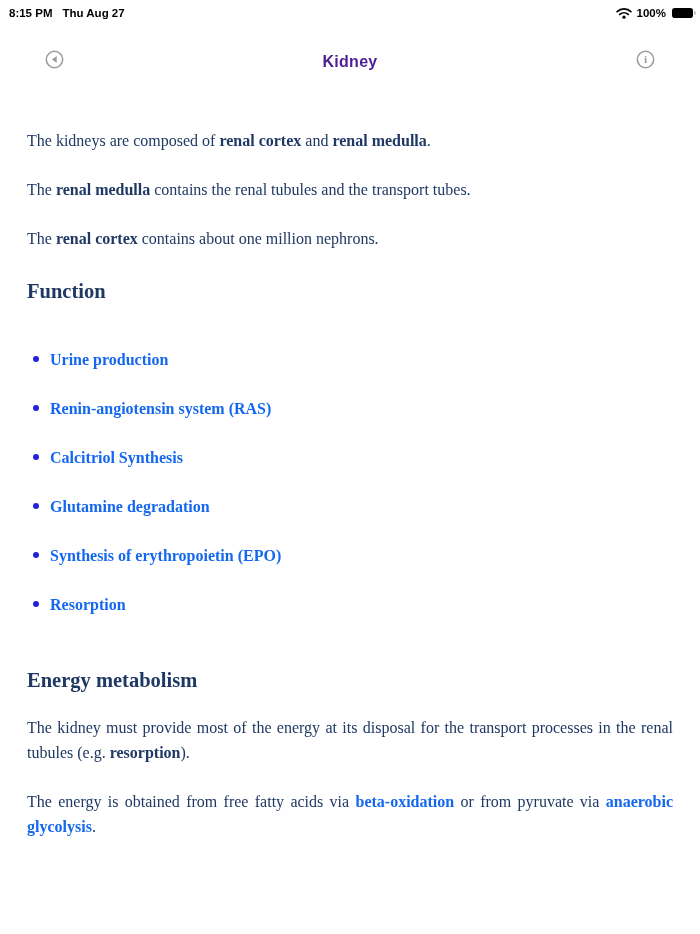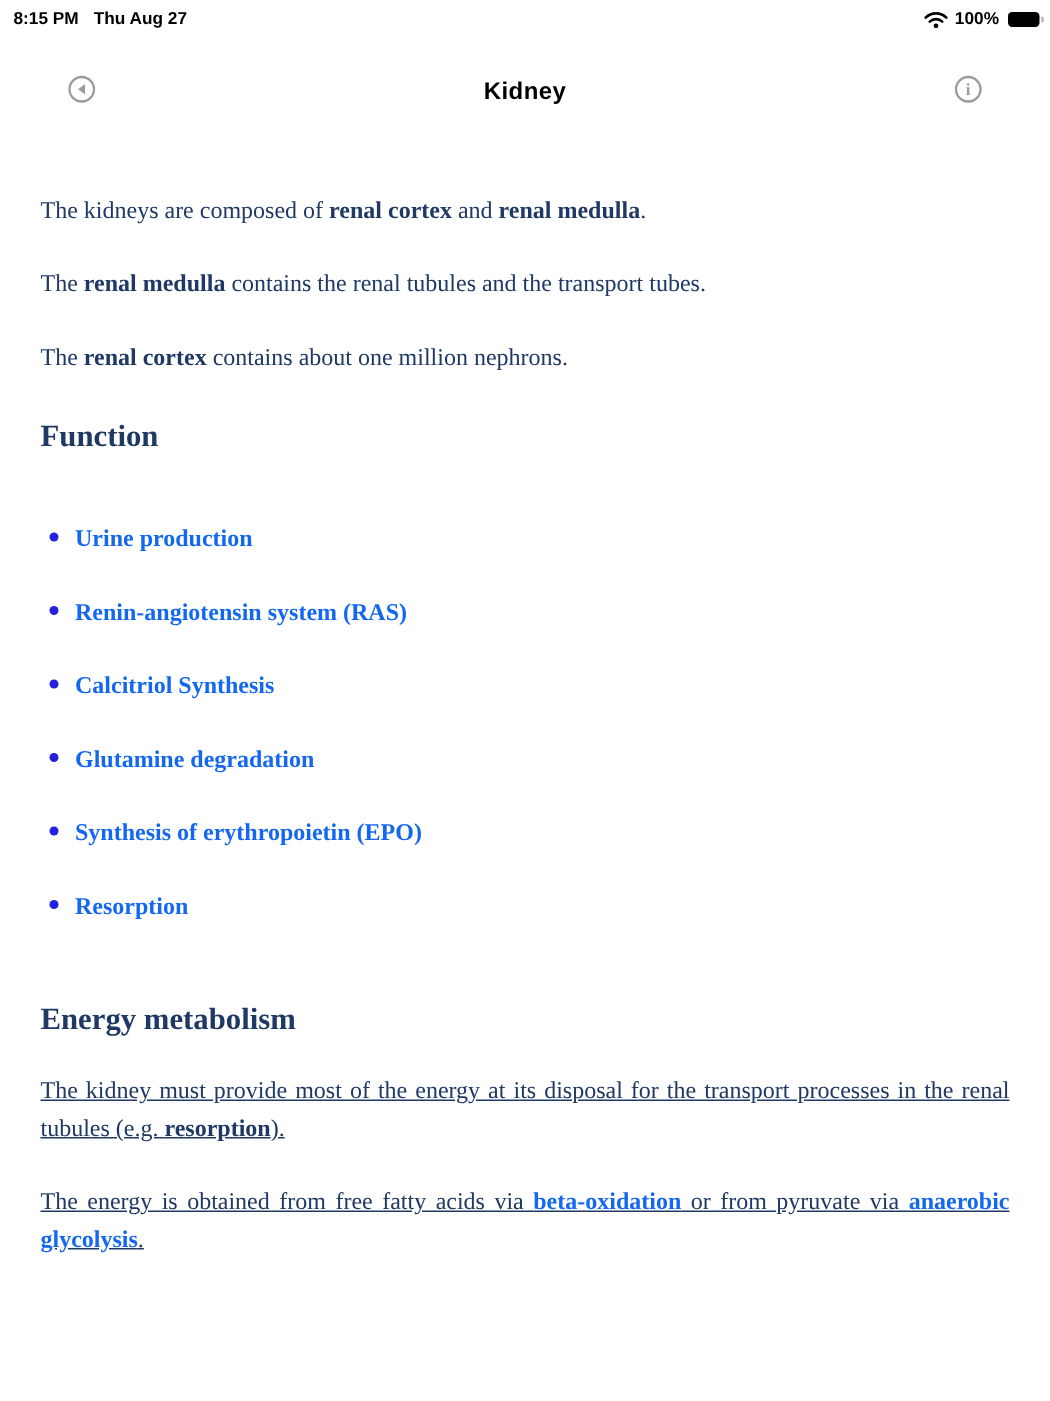--- a/index.html
+++ b/index.html
@@ -33,27 +33,27 @@
   
   .nav-bar{position:relative;height:58px;}
   .nav-btn{
     position:absolute;top:28px;width:19px;height:19px;padding:0;border:none;background:transparent;cursor:pointer;
   }
   .back-btn{left:45px;}
   .info-btn{right:45px;}
   .nav-title{
     position:absolute;left:0;right:0;top:31px;margin:0;text-align:center;
     font-family:"Liberation Sans", sans-serif;font-size:16px;font-weight:700;
-    letter-spacing:.3px;color:#000000;
+    letter-spacing:.3px;color:#4c1d95;
   }
   
   main{padding:0 27px 19px 27px;}
   p.body{font-size:16px;line-height:25px;margin:0 0 24px 0;}
   p.p-first{margin-top:48px;}
-  .justify{text-align:justify;text-decoration:underline;}
+  .justify{text-align:justify;}
   .b{font-weight:700;}
   .lnk{color:var(--link);font-weight:700;}
   h2.section-heading{
     font-size:20.5px;line-height:27px;font-weight:700;text-align:left;margin:0;
     color:var(--text);
   }
   #h-function{margin-top:27px;}
   #h-energy{margin-top:50px;}
   ul.fn-list{list-style:none;margin:42px 0 0 0;padding:0;}
   ul.fn-list li{margin:0 0 24px 6px;line-height:25px;}

